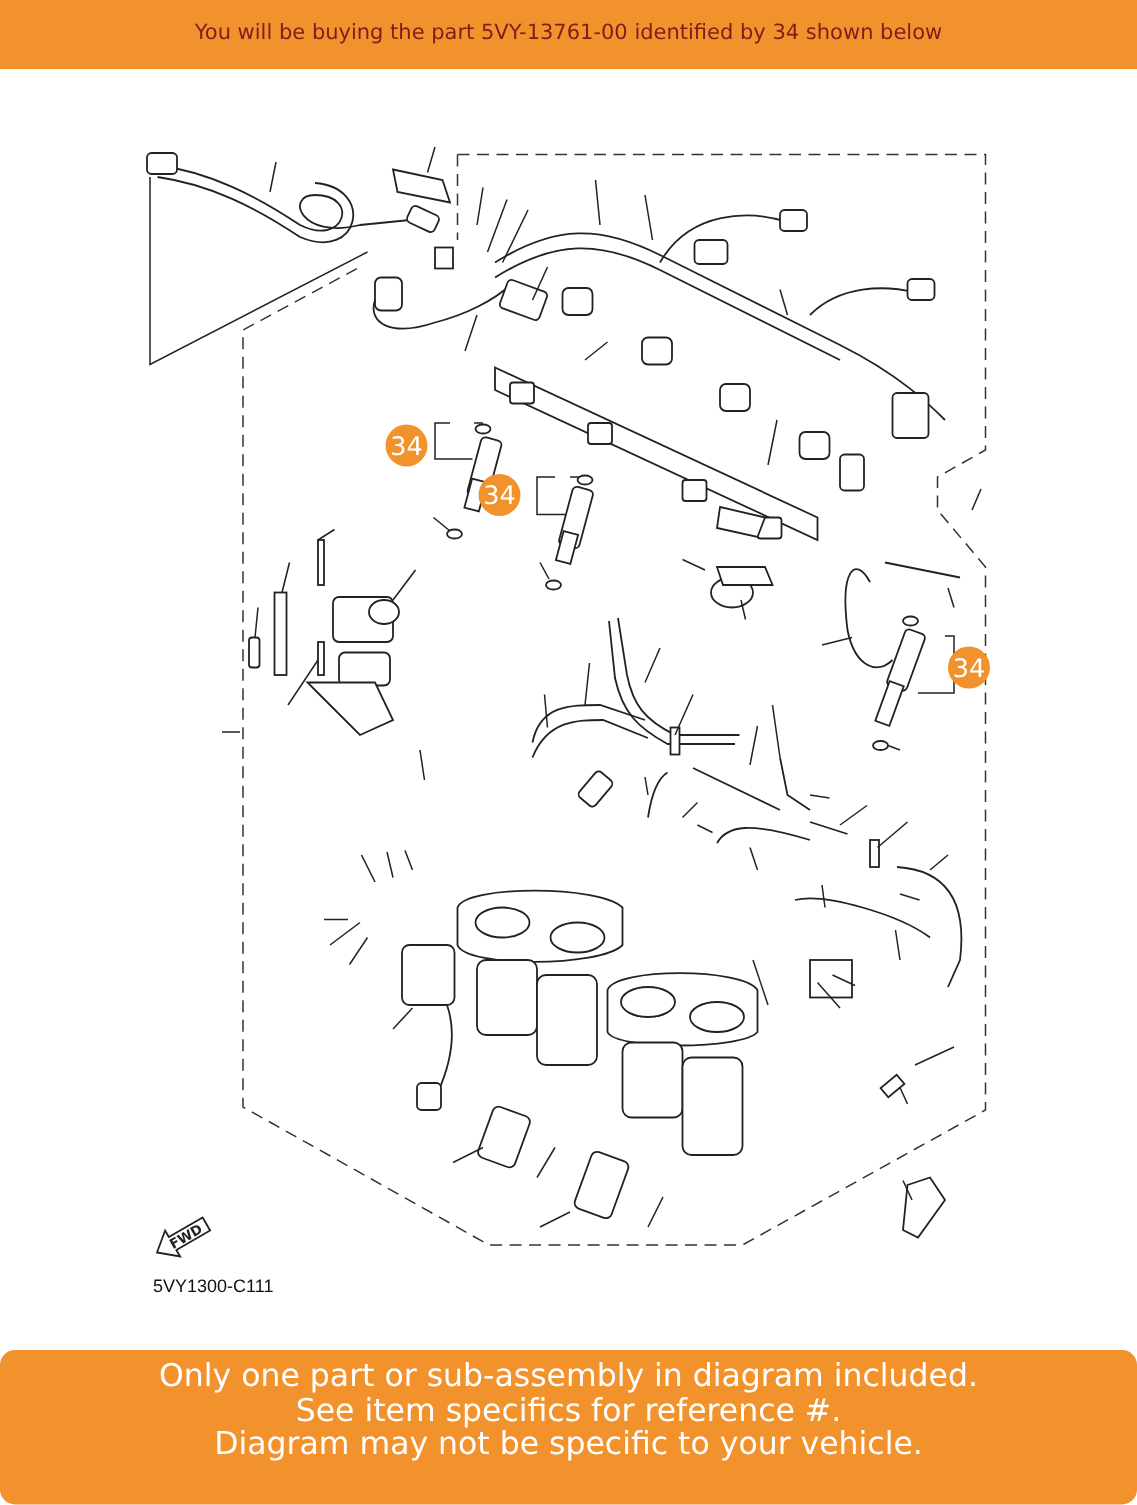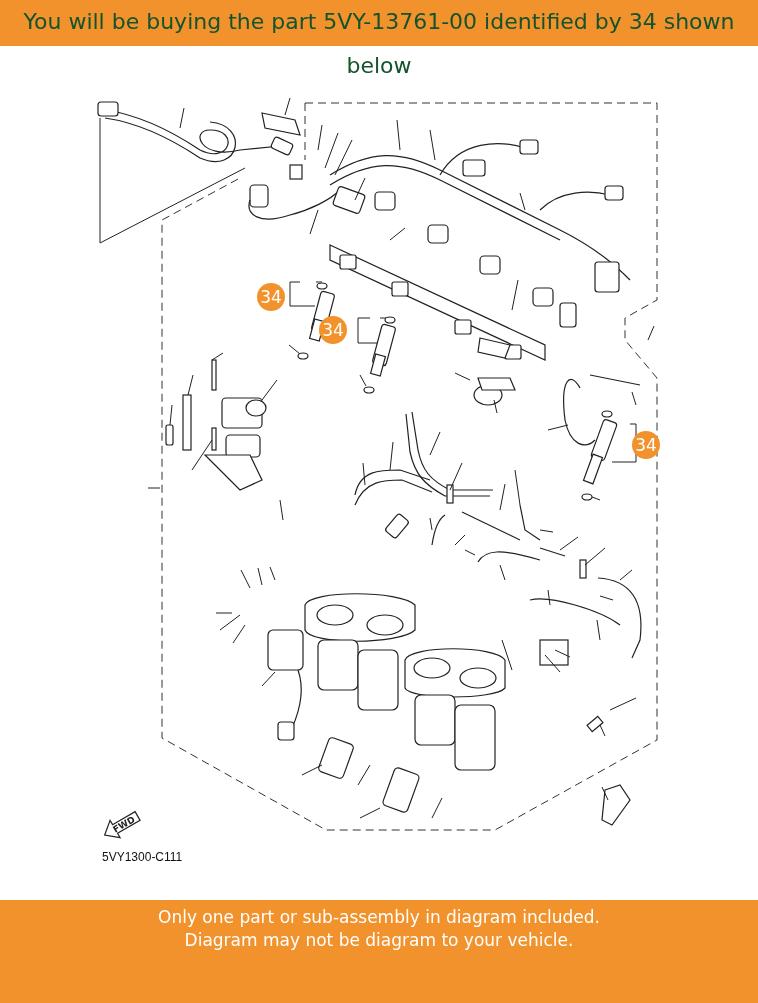--- a/index.html
+++ b/index.html
@@ -1,23 +1,23 @@
 <!DOCTYPE html>
 <html><head>
   <meta charset="utf-8">
   <style>
     html, body { margin: 0; padding: 0; background: #ffffff; }
     body { width: 758px; height: 1003px; position: relative; overflow: hidden;
            font-family: "DejaVu Sans", sans-serif; }
     .banner-top { position: absolute; left: 0; top: 0; width: 758px; height: 46px;
-                  background: #f2922c; color: #14532d; font-size: 22px; text-align: center;
+                  background: #f2922c; color: #7f1d1d; font-size: 14px; text-align: center;
                   line-height: 44px; }
     .banner-bottom { position: absolute; left: 0; top: 900px; width: 758px; height: 103px;
-                  background: #f2922c; color: #fff; font-size: 17px; text-align: center;
-                  padding-top: 6px; box-sizing: border-box; line-height: 22.6px; }
+                  background: #f2922c; color: #fff; font-size: 21px; text-align: center;
+                  padding-top: 6px; box-sizing: border-box; line-height: 22.6px; border-radius: 10px; }
     .banner-bottom div { margin: 0; }
     svg.diagram { position: absolute; left: 0; top: 46px; width: 758px; height: 854px; }
     .code { font-family: "Liberation Sans", sans-serif; font-size: 12px; fill: #111; }
     .ln { stroke: #222; stroke-width: 1; fill: none; }
     .dash { stroke: #333; stroke-width: 1; fill: none; stroke-dasharray: 8 5; }
     .part { stroke: #222; stroke-width: 1.2; fill: #fff; }
     .thick { stroke: #222; stroke-width: 1.2; fill: none; }
     .badge-text { font-family: "DejaVu Sans", sans-serif; font-size: 17px; fill: #fff; }
   </style>
 </head>
@@ -222,14 +222,15 @@
 
   <g transform="translate(122,825) rotate(-30)">
     <path d="M-20,0 L-8,-10 L-8,-5 L18,-5 L18,5 L-8,5 L-8,10 Z" fill="#fff" stroke="#222" stroke-width="1.2"></path>
     <text x="2" y="3.5" font-size="9" font-family="DejaVu Sans, sans-serif" font-weight="bold" fill="#222" text-anchor="middle">FWD</text>
   </g>
   <text class="code" x="102" y="861">5VY1300-C111</text>
 </svg>
 
 <div class="banner-bottom">
   <div>Only one part or sub-assembly in diagram included.</div>
-  <div>Diagram may not be diagram to your vehicle.</div>
+  <div>See item specifics for reference #.</div>
+  <div>Diagram may not be specific to your vehicle.</div>
 </div>
 
 </body></html>

